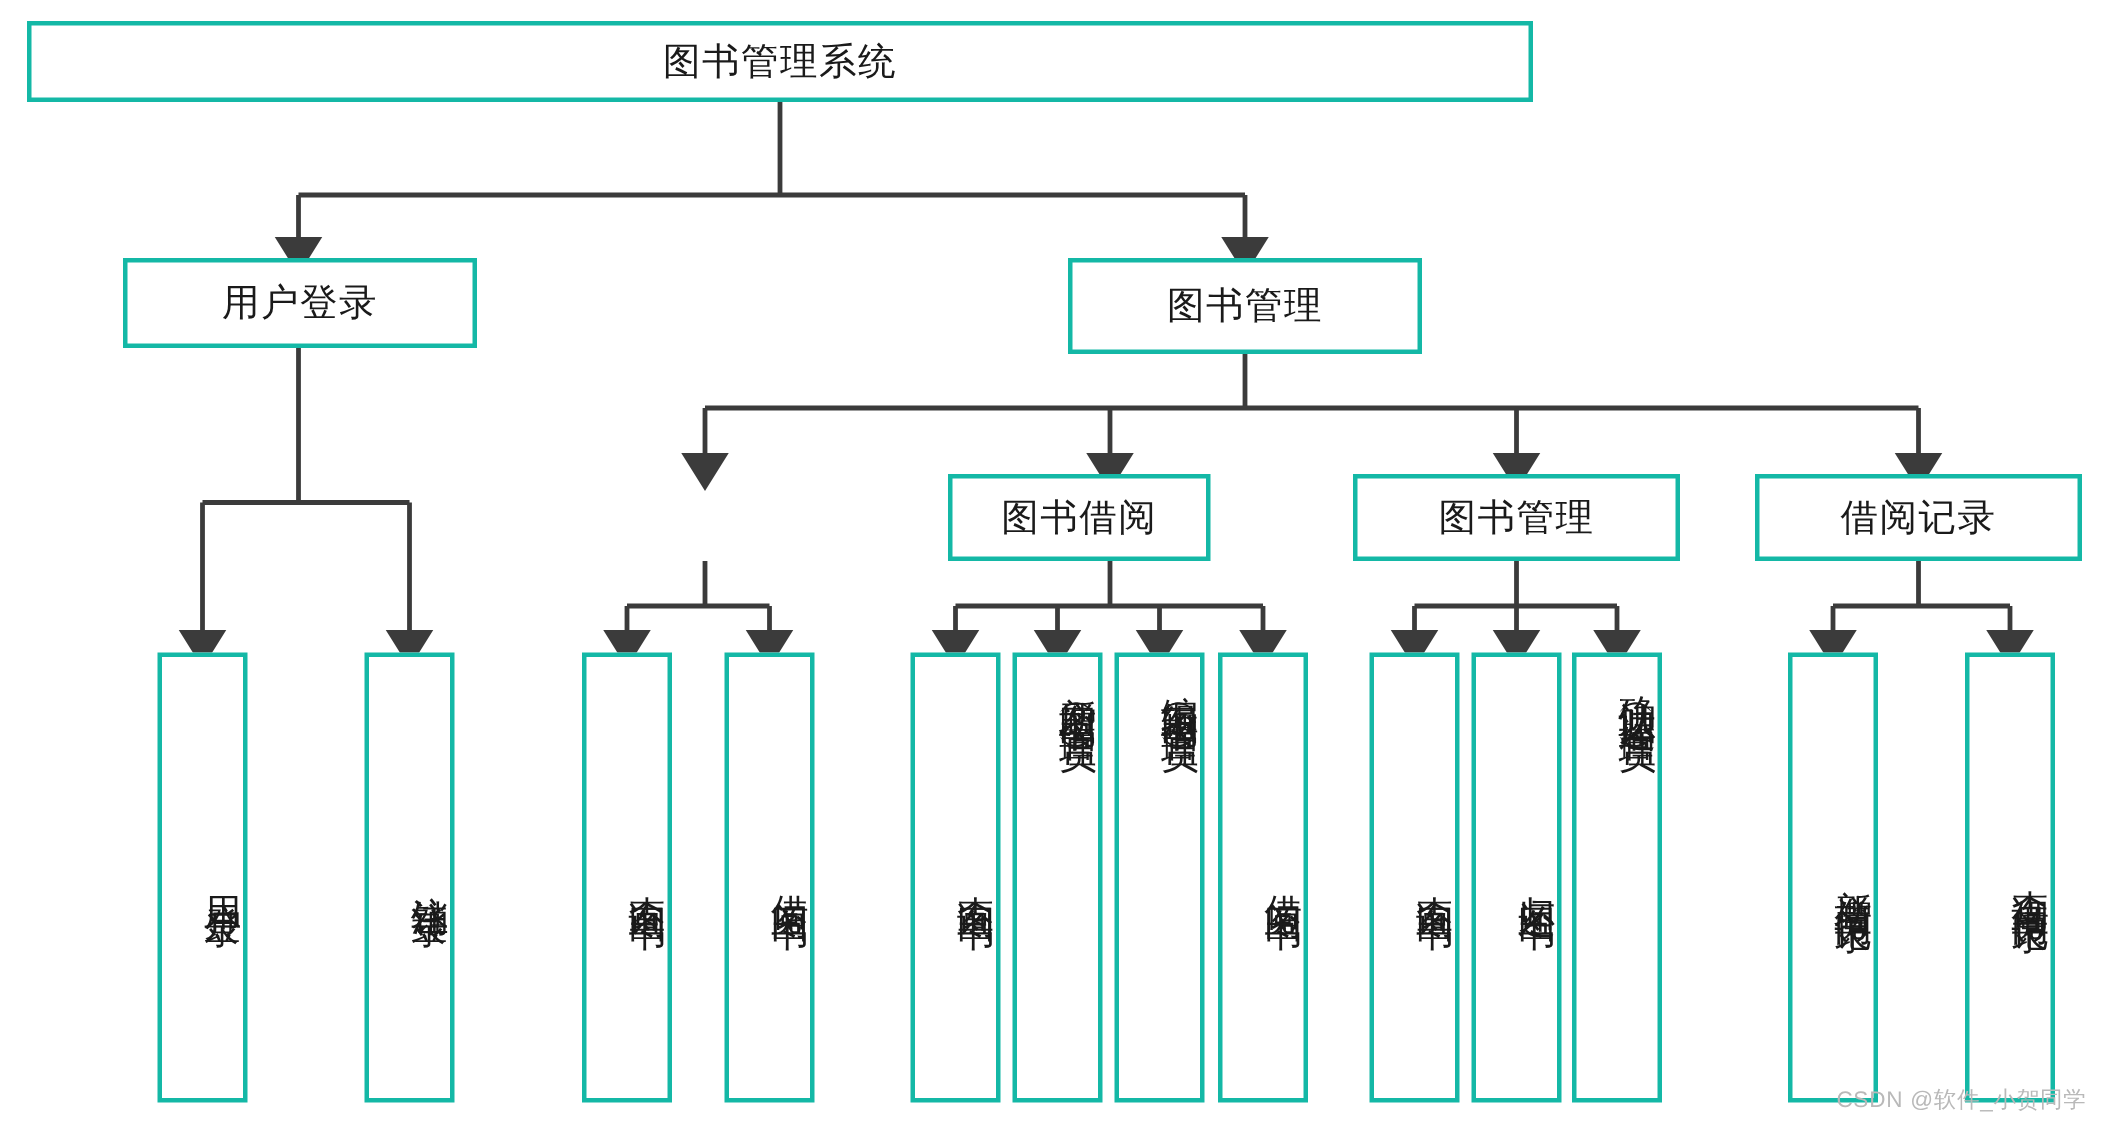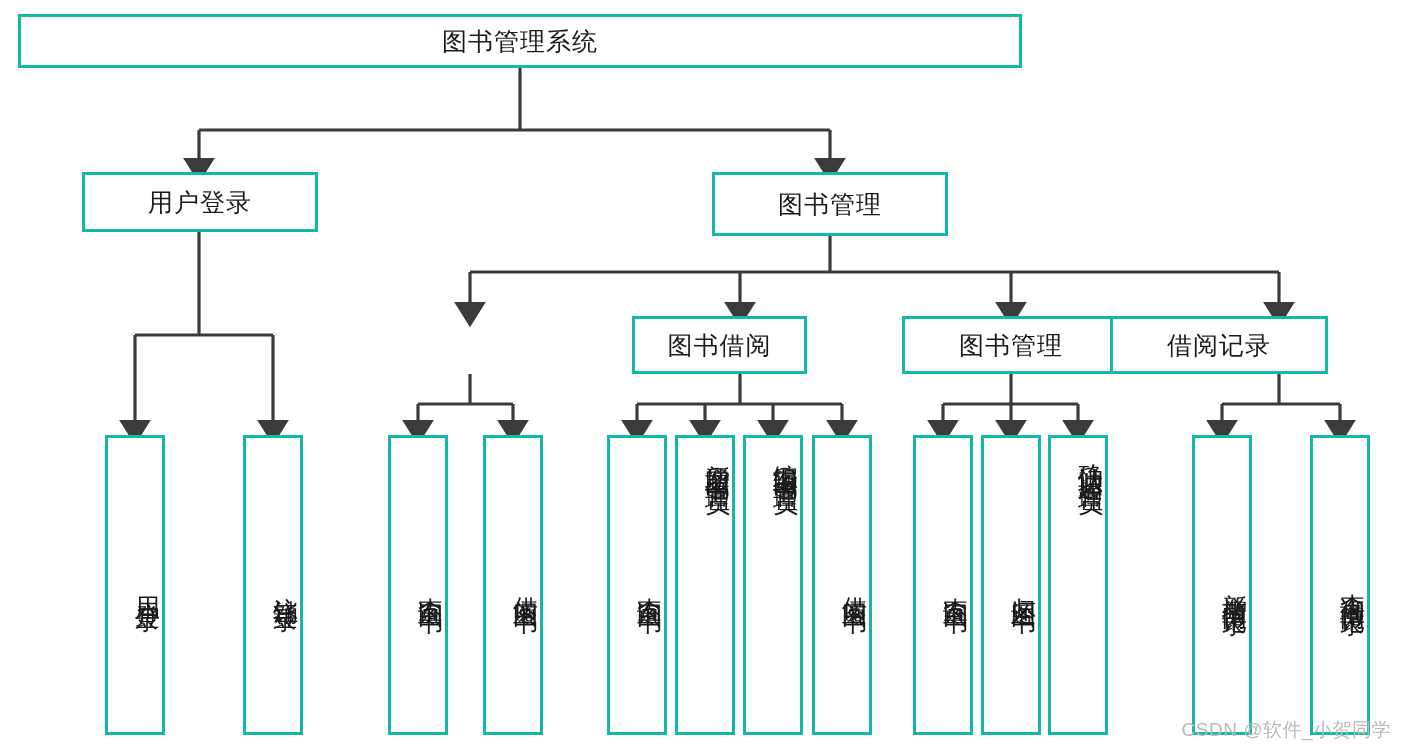--- a/index.html
+++ b/index.html
@@ -59,21 +59,21 @@
     left: 0;
     top: 0;
     width: 1405px;
     height: 747px;
     pointer-events: none;
   }
   .watermark {
     position: absolute;
     right: 14px;
     bottom: 4px;
-    font-size: 19px;
+    font-size: 15px;
     color: #b9b9b9;
     letter-spacing: 0.5px;
     white-space: nowrap;
   }
 </style>
 </head>
 <body>
 
 <div id="canvas">
 
@@ -131,21 +131,21 @@
 
   <div class="node horiz" style="left:82px; top:172px; width:236px; height:60px;">用户登录</div>
 
   <div class="node horiz" style="left:712px; top:172px; width:236px; height:64px;">图书管理</div>
 
 
   <div class="node horiz" style="left:632px; top:316px; width:175px; height:58px;">图书借阅</div>
 
   <div class="node horiz" style="left:902px; top:316px; width:218px; height:58px;">图书管理</div>
 
-  <div class="node horiz" style="left:1110px; top:316px; width:218px; height:58px;">借阅记录</div>
+  <div class="node horiz" style="left:1170px; top:316px; width:218px; height:58px;">借阅记录</div>
 
   <div class="node vert centered" style="left:105px; top:435px; width:60px; height:300px;">
     <span class="vtext">用户登录</span>
   </div>
   <div class="node vert centered" style="left:243px; top:435px; width:60px; height:300px;">
     <span class="vtext">注销登录</span>
   </div>
 
   <div class="node vert centered" style="left:388px; top:435px; width:60px; height:300px;">
     <span class="vtext">查询图书</span>

